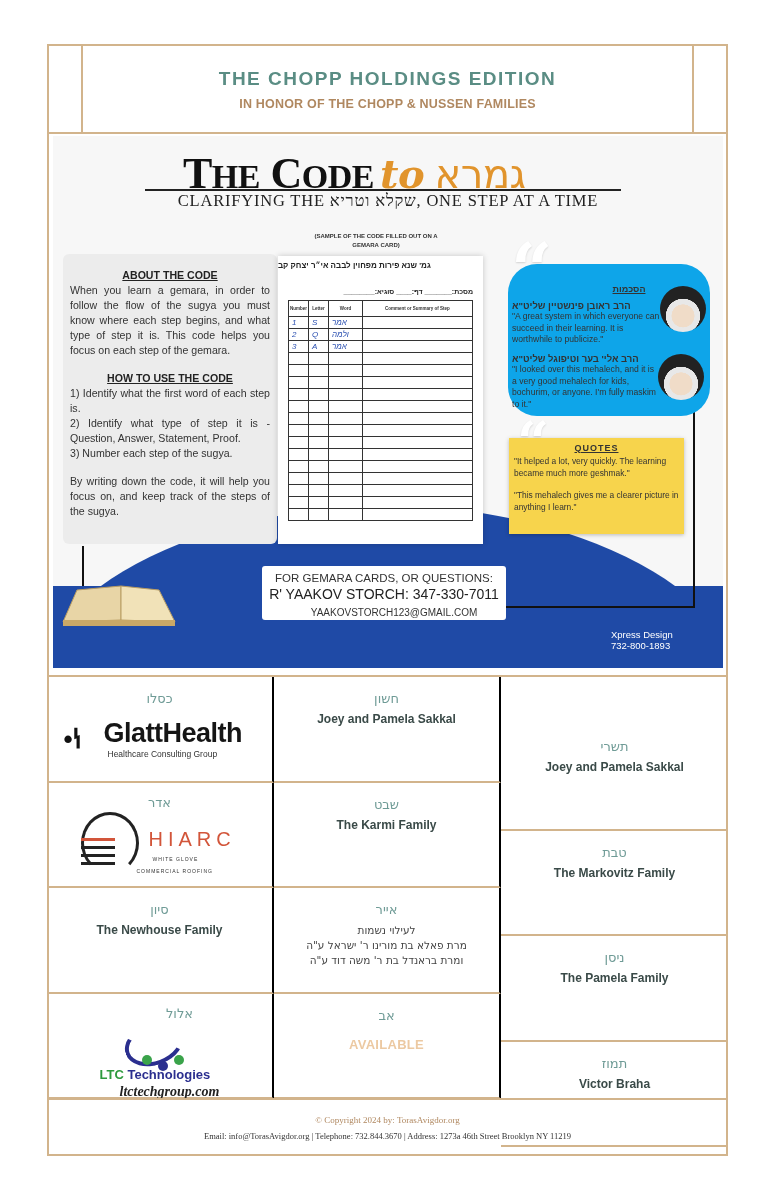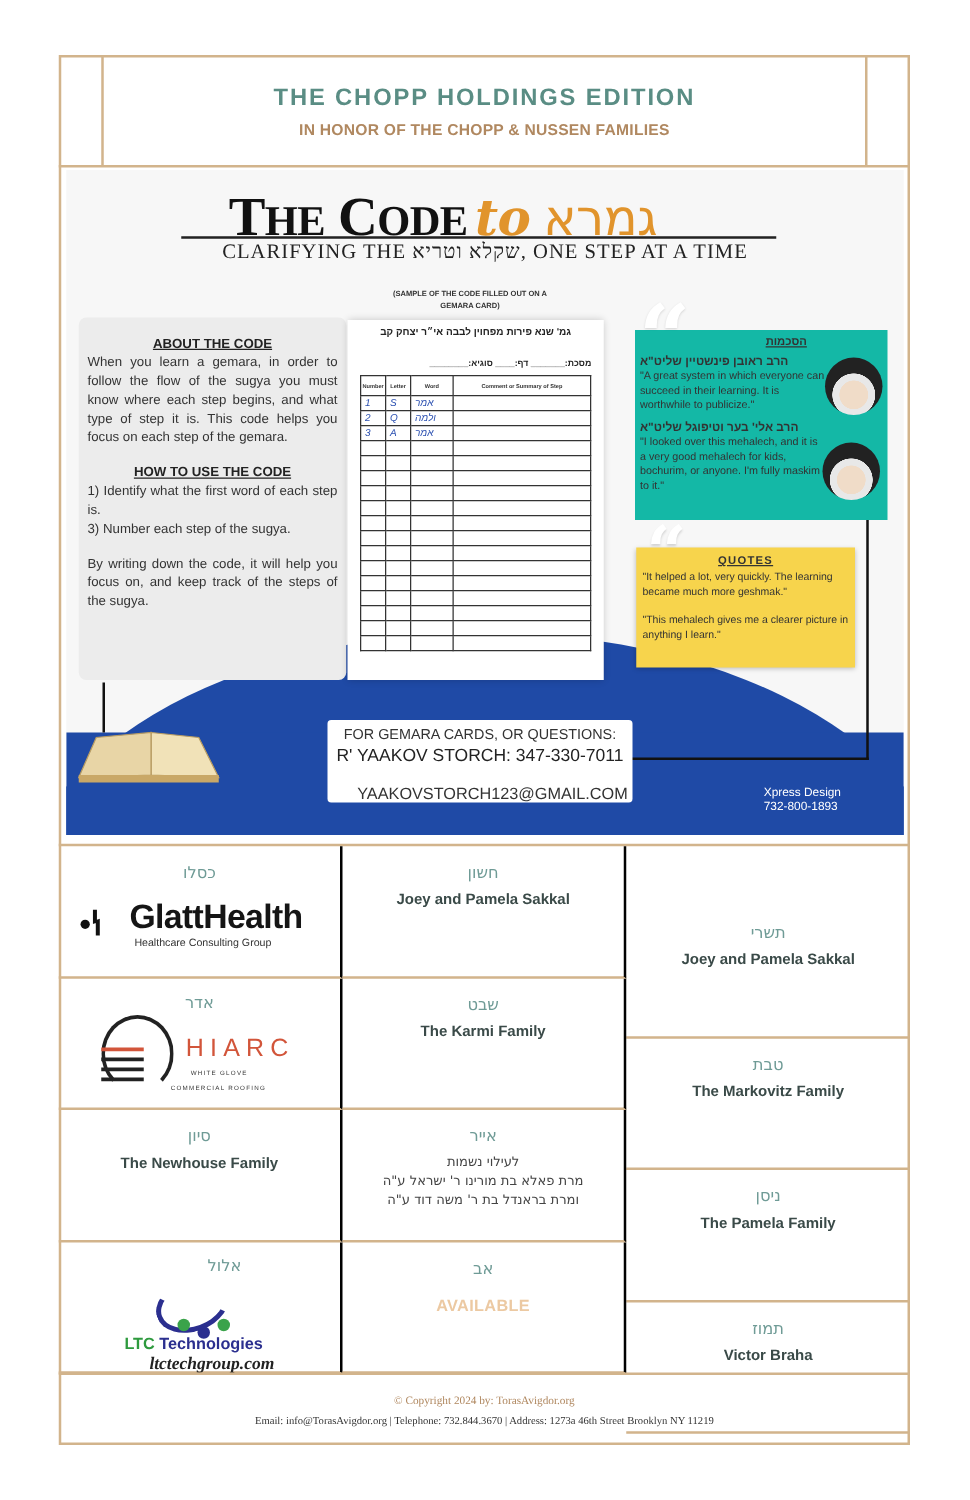--- a/index.html
+++ b/index.html
@@ -30,44 +30,44 @@
   .title-rule { position: absolute; left: 92px; top: 53px; width: 476px; height: 2px; background: #222; }
   .subtitle { position: absolute; left: 100px; top: 55px; width: 470px; text-align: center; font-family: "Liberation Serif", serif; font-size: 16.5px; color: #222; letter-spacing: 0.8px; white-space: nowrap; }
 
   .about { position: absolute; left: 10px; top: 118px; width: 214px; height: 290px; background: #ececec; border-radius: 6px; padding: 14px 7px; font-size: 10.6px; line-height: 15px; color: #333; }
   .about h4 { text-align: center; font-size: 10.6px; font-weight: bold; text-decoration: underline; color: #222; }
   .about p { text-align: justify; }
   .about .gap { height: 13px; }
 
   .sample-cap { position: absolute; left: 248px; top: 96px; width: 150px; text-align: center; font-size: 6px; font-weight: bold; color: #333; line-height: 9px; }
   .card { position: absolute; left: 225px; top: 120px; width: 205px; height: 288px; background: #fff; box-shadow: 0 0 6px rgba(0,0,0,0.2); }
-  .card-top { position: absolute; left: 0; top: 0; width: 100%; font-size: 8px; direction: rtl; text-align: center; padding-top: 5px; color: #222; font-weight: bold; }
+  .card-top { position: absolute; left: 0; top: 0; width: 100%; font-size: 8px; direction: rtl; text-align: left; padding-top: 5px; color: #222; font-weight: bold; }
   .card-labels { position: absolute; left: 10px; top: 32px; width: 185px; font-size: 7px; direction: rtl; font-weight: bold; color: #222; white-space: nowrap; }
   .card-table { position: absolute; left: 10px; top: 44px; width: 185px; border-collapse: collapse; }
   .card-table td, .card-table th { border: 1px solid #333; height: 12px; font-size: 6px; }
   .card-table th { height: 16px; font-weight: bold; color: #333; font-size: 4.5px; }
   .card-table td { font-size: 8px; color: #2a4fb0; padding-left: 3px; font-style: italic; }
   .c1 { width: 20px; } .c2 { width: 20px; } .c3 { width: 34px; }
 
-  .haskamos { position: absolute; left: 455px; top: 128px; width: 202px; height: 152px; background: #14b8a6; padding: 4px 4px; font-size: 8.6px; line-height: 11.5px; color: #333; }
+  .haskamos { position: absolute; left: 455px; top: 128px; width: 202px; height: 152px; background: #0ea5e9; padding: 20px 4px; font-size: 8.6px; line-height: 11.5px; color: #333; border-radius: 29px; }
   .quote-mark { position: absolute; font-family: "DejaVu Serif", serif; font-size: 72px; color: #fff; font-weight: bold; line-height: 1; text-shadow: 0 1px 2px rgba(0,0,0,0.15); }
   .haskamos h5 { text-align: center; margin-left: 40px; font-size: 9px; text-decoration: underline; direction: rtl; font-weight: bold; }
   .rabbi { direction: rtl; text-align: left; font-weight: bold; font-size: 9.5px; margin-top: 4px; }
   .hq { width: 148px; }
   .portrait { position: absolute; width: 46px; height: 46px; border-radius: 50%; background: radial-gradient(circle at 50% 65%, #f0dcc8 0 30%, #e8e8e8 31% 45%, #222 46%); }
 
   .quotes { position: absolute; left: 456px; top: 302px; width: 175px; height: 96px; background: #f7d44c; padding: 4px 5px; font-size: 8.4px; line-height: 12.5px; color: #333; box-shadow: 0 1px 4px rgba(0,0,0,0.25); }
   .quotes h5 { text-align: center; font-size: 9px; text-decoration: underline; font-weight: bold; letter-spacing: 1px; }
 
   .book { position: absolute; left: 6px; top: 442px; width: 120px; height: 50px; }
 
-  .contact { position: absolute; left: 209px; top: 440px; width: 244px; height: 66px; background: #fff; border-radius: 3px; text-align: center; padding-top: 6px; }
+  .contact { position: absolute; left: 209px; top: 430px; width: 244px; height: 54px; background: #fff; border-radius: 3px; text-align: center; padding-top: 6px; }
   .contact .l1 { font-size: 11.5px; color: #333; }
   .contact .l2 { font-size: 14px; color: #222; margin-top: 2px; }
-  .contact .l3 { font-size: 13px; color: #333; margin-top: 15px; padding-left: 20px; }
+  .contact .l3 { font-size: 10px; color: #333; margin-top: 5px; padding-left: 20px; }
   .xpress { position: absolute; left: 558px; top: 493px; font-size: 9.5px; color: #fff; line-height: 11px; }
 
   
   .grid { position: absolute; left: 47px; top: 675px; width: 681px; height: 423px; border-top: 2px solid #d2b48c; }
   .cell { position: absolute; width: 227px; height: 105.5px; border-right: 2px solid #000000; border-bottom: 2px solid #d2b48c; text-align: center; }
   .cell.last { border-right: none; margin-top: 48px; }
   .month { font-family: "DejaVu Sans", sans-serif; color: #6f9b96; font-size: 13px; margin-top: 14px; }
   .donor { font-weight: bold; color: #3a4a48; font-size: 12px; margin-top: 6px; }
   .avail { font-weight: bold; color: #ecc9a2; font-size: 13px; margin-top: 14px; letter-spacing: 0.3px; }
   .memo { font-family: "DejaVu Sans", sans-serif; direction: rtl; font-size: 10.5px; color: #444; line-height: 15px; margin-top: 6px; }
@@ -121,20 +121,21 @@
   </div>
   <div class="title-rule"></div>
   <div class="subtitle">CLARIFYING THE שקלא וטריא, ONE STEP AT A TIME</div>
 
   <div class="about">
     <h4>ABOUT THE CODE</h4>
     <p>When you learn a gemara, in order to follow the flow of the sugya you must know where each step begins, and what type of step it is. This code helps you focus on each step of the gemara.</p>
     <div class="gap"></div>
     <h4>HOW TO USE THE CODE</h4>
     <p>1) Identify what the first word of each step is.</p>
+    <p>2) Identify what type of step it is - Question, Answer, Statement, Proof.</p>
     <p>3) Number each step of the sugya.</p>
     <div class="gap"></div>
     <p>By writing down the code, it will help you focus on, and keep track of the steps of the sugya.</p>
   </div>
 
   <div class="sample-cap">(SAMPLE OF THE CODE FILLED OUT ON A GEMARA CARD)</div>
   <div class="card">
     <div class="card-top">גמ' שנא פירות מפחוין לבבה אי״ר יצחק קב</div>
     <div class="card-labels">מסכת:_______ דף:____ סוגיא:________</div>
     <table class="card-table">

